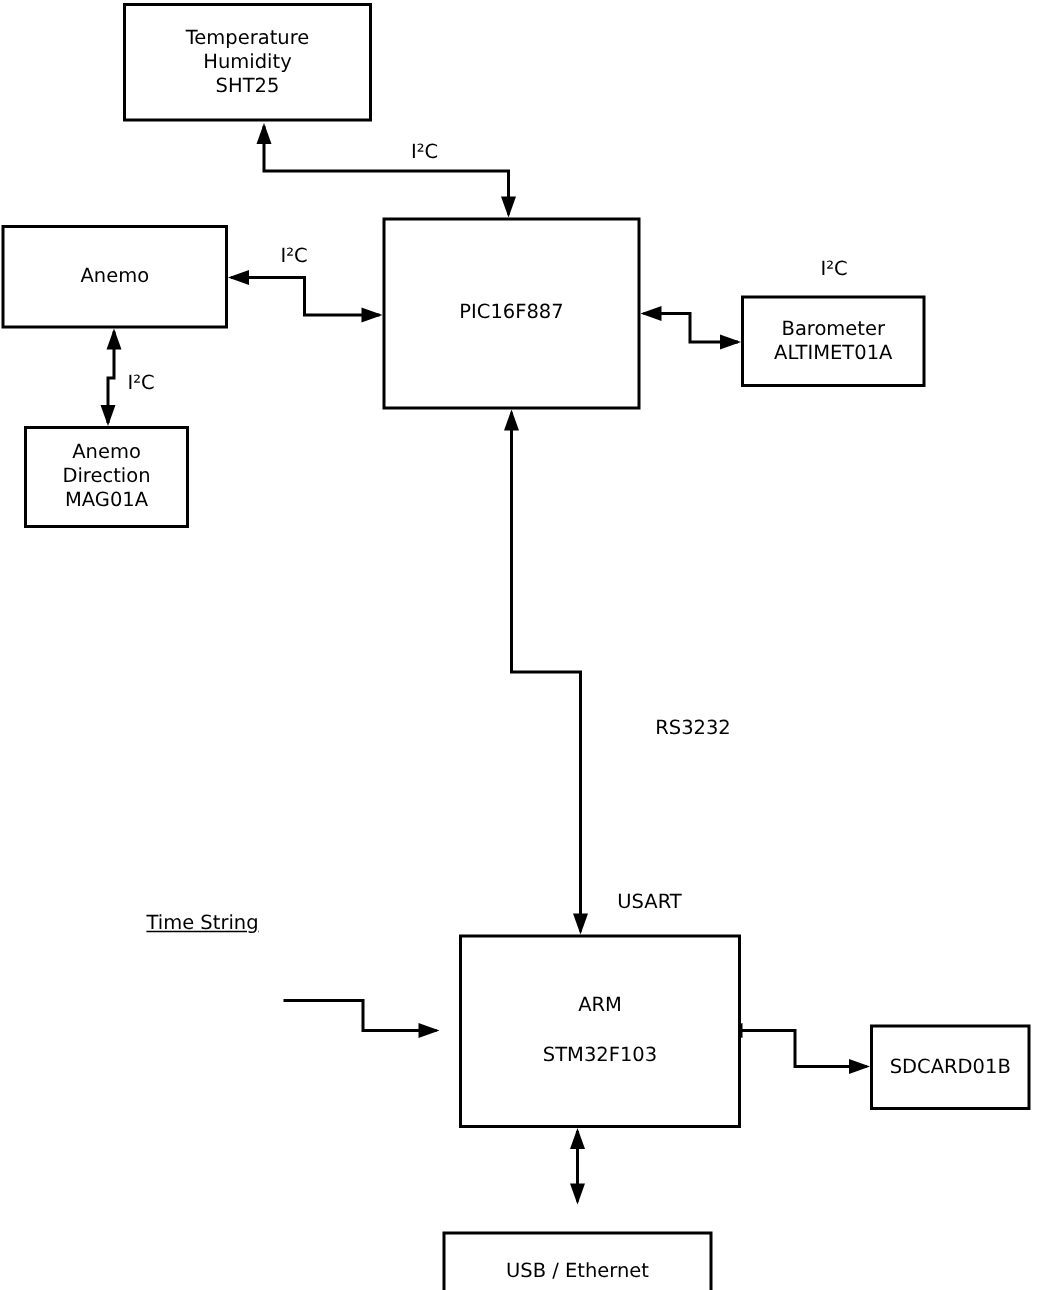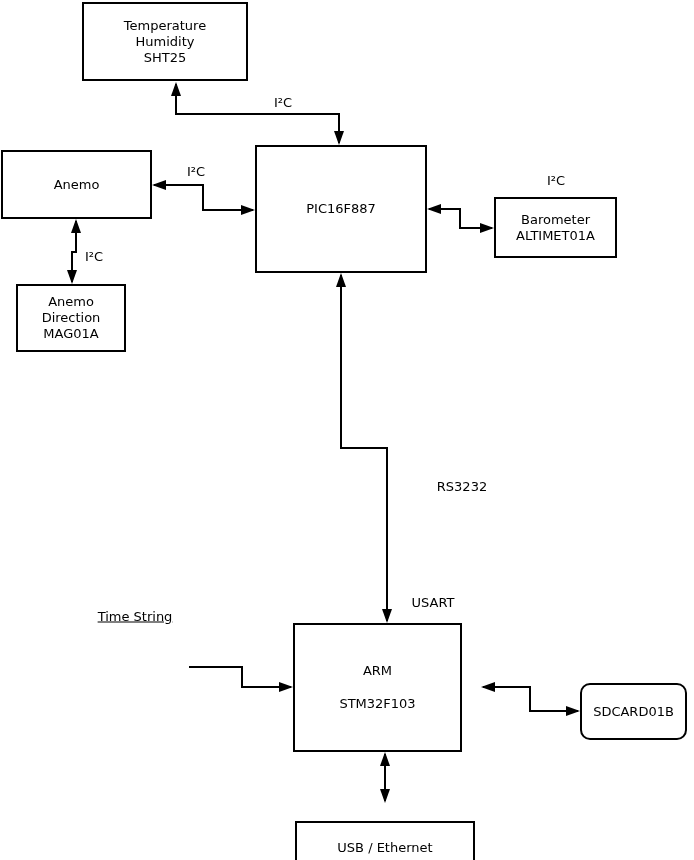--- a/index.html
+++ b/index.html
@@ -114,26 +114,26 @@
   <div class="node" style="left:255px; top:145px; width:172px; height:128px;">
     <span>PIC16F887</span>
   </div>
 
   <div class="node" style="left:494px; top:197px; width:123px; height:61px;align-items:center;">
     <span>Barometer</span>
     <span>ALTIMET01A</span>
   </div>
 
 
-  <div class="node arm-gap" style="left:293px; top:623px; width:169px; height:129px;">
+  <div class="node arm-gap" style="left:306px; top:623px; width:188px; height:129px;">
     <span>ARM</span>
     <span>STM32F103</span>
   </div>
 
-  <div class="node" style="left:580px; top:683px; width:107px; height:57px;border-radius:10px;">
+  <div class="node" style="left:580px; top:683px; width:107px; height:57px;">
     <span>SDCARD01B</span>
   </div>
 
   <div class="node" style="left:295px; top:821px; width:180px; height:54px;">
     <span>USB / Ethernet</span>
   </div>
 
   <div class="wire-label" style="left:283px; top:102px;">I²C</div>
   <div class="wire-label" style="left:196px; top:171px;">I²C</div>
   <div class="wire-label" style="left:94px; top:256px;">I²C</div>

